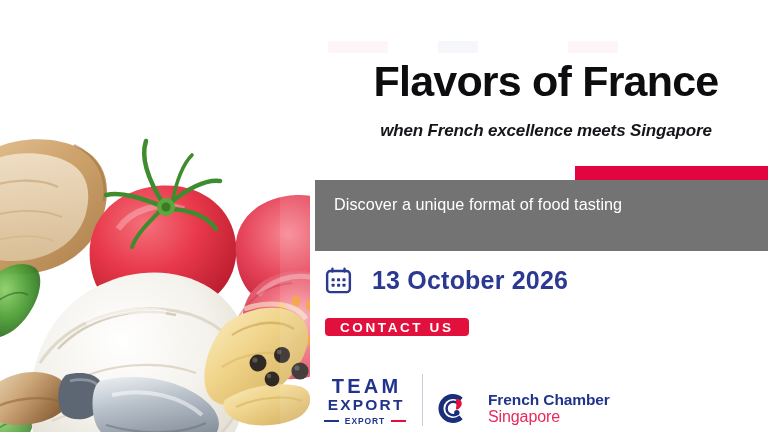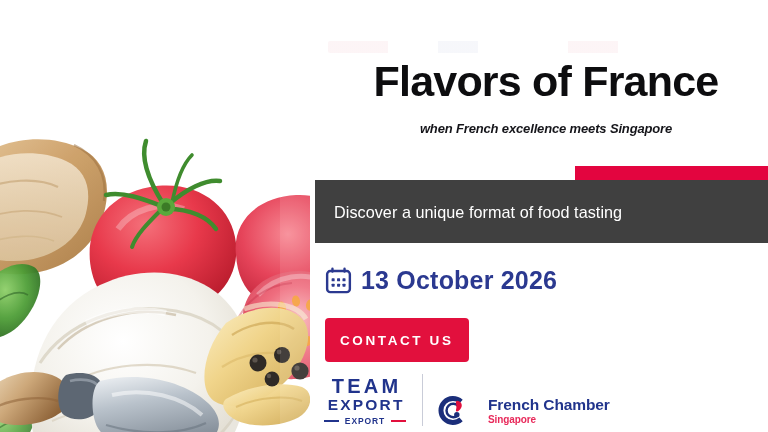--- a/index.html
+++ b/index.html
@@ -57,75 +57,75 @@
     color:#0d0d0f;
     letter-spacing:-0.8px;
     line-height:1.06;
     text-align:center;
     white-space:nowrap;
   }
   .subtitle {
     position:absolute;
     left:14px; top:98px;
     width:444px;
-    font-size:13px;
+    font-size:17px;
     font-weight:bold;
     font-style:italic;
     color:#15151a;
     letter-spacing:-0.15px;
     text-align:center;
     white-space:nowrap;
   }
 
   
   .red-strip {
     position:absolute;
     left:265px; top:143px;
     width:193px; height:14px;
     background:#e3053f;
   }
 
   
   .blue-banner {
     position:absolute;
     left:5px; top:157px;
-    width:453px; height:63px;
-    background:#404040;
-    padding:20px 0 0 19px;
+    width:453px; height:71px;
+    background:#737373;
+    padding:12px 0 0 19px;
   }
   .blue-banner p {
     color:#ffffff;
     font-size:16.2px;
     line-height:25px;
     letter-spacing:0.05px;
     white-space:nowrap;
   }
 
   
   .date-row {
     position:absolute;
     left:14px; top:243px;
     display:flex;
     align-items:flex-end;
-    gap:8px;
+    gap:19px;
   }
   .cal-icon { width:29px; height:29px; display:block; }
   .date-text {
     font-size:25px;
     font-weight:bold;
     color:#2b3990;
     letter-spacing:0.2px;
     white-space:nowrap;
   }
 
   
   .contact-btn {
     position:absolute;
     left:15px; top:295px;
-    height:44px;
+    height:18px;
     padding:0 15px;
     display:flex;
     align-items:center;
     justify-content:center;
     background:#e2103d;
     border:none;
     border-radius:4px;
     color:#ffffff;
     font-family:"Liberation Sans", sans-serif;
     font-size:13.5px;
@@ -189,22 +189,22 @@
   .fcs-mark { width:31px; height:31px; display:block; }
   .fcs-text { line-height:1.12; }
   .fcs-line1 {
     font-size:15.5px;
     font-weight:bold;
     color:#21348c;
     letter-spacing:-0.1px;
     white-space:nowrap;
   }
   .fcs-line2 {
-    font-size:10px;
-    font-weight:bold;
+    font-size:16px;
+    font-weight:normal;
     color:#e8295a;
     letter-spacing:-0.1px;
     white-space:nowrap;
   }
 </style>
 </head>
 <body>
 
 <div class="poster">
 

